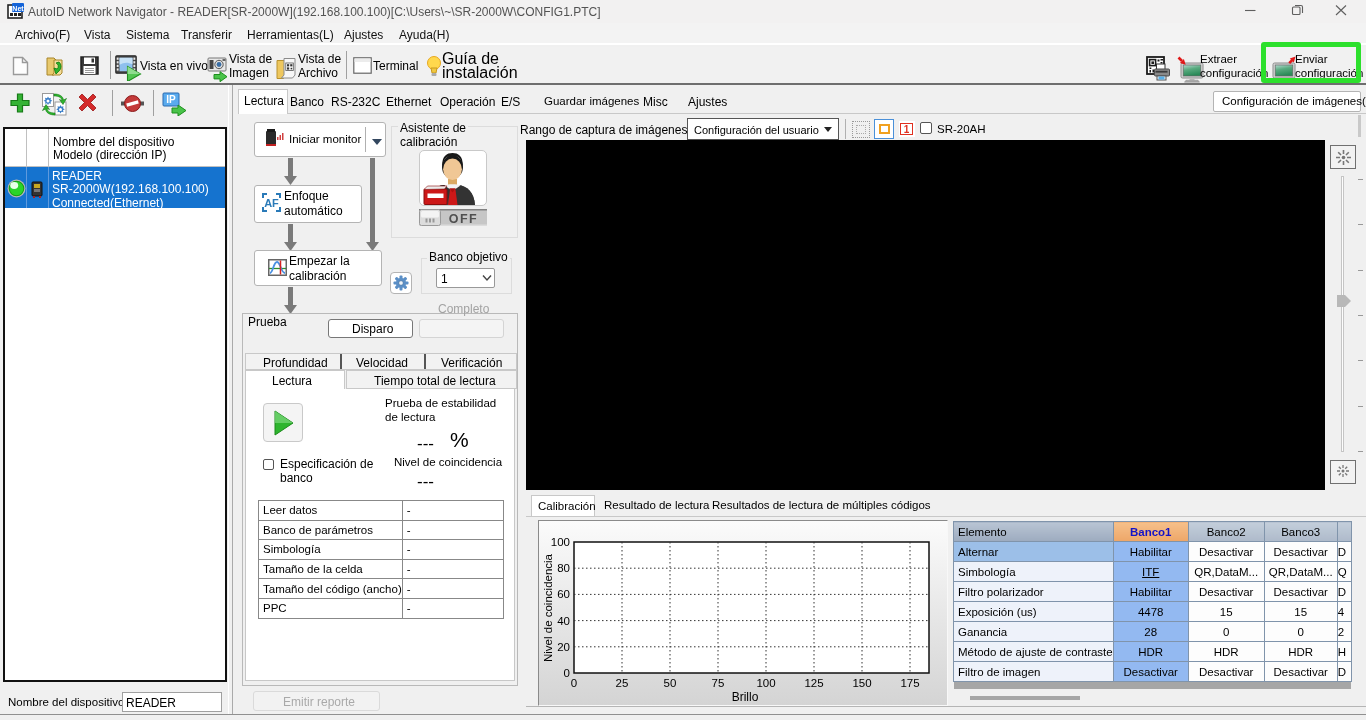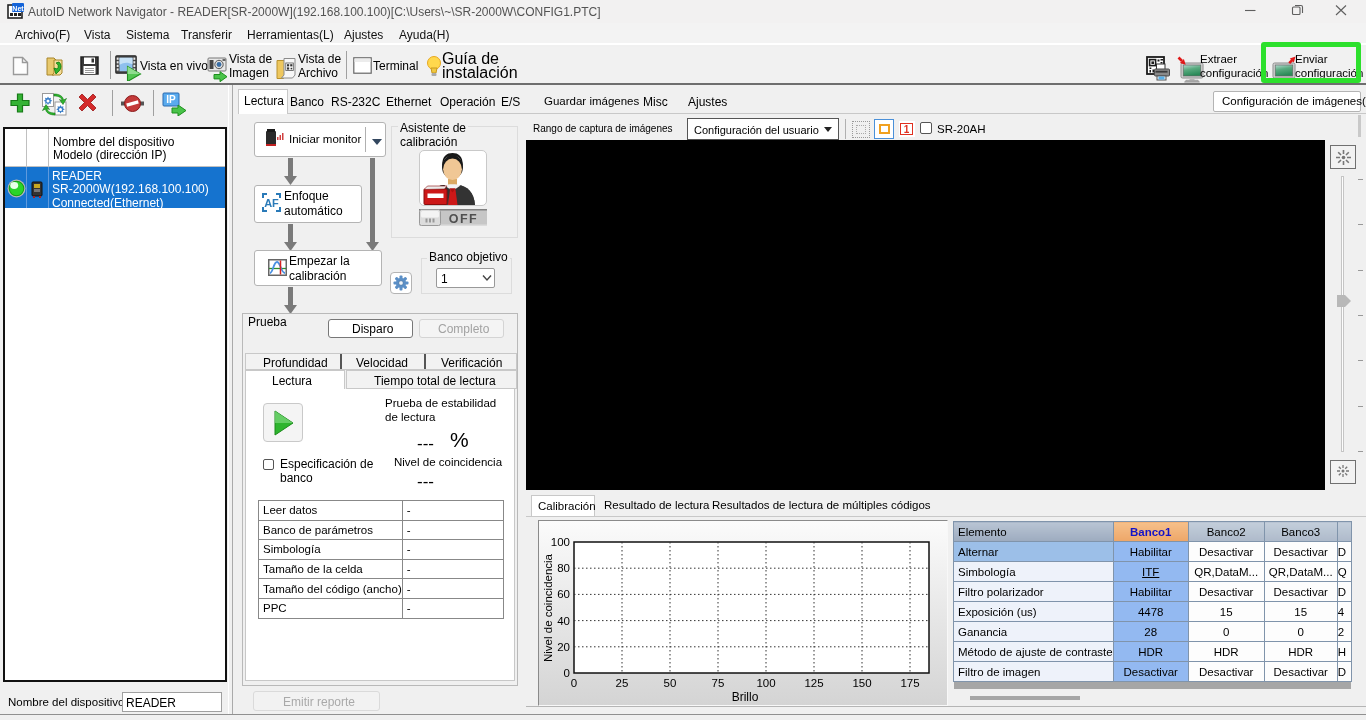--- a/index.html
+++ b/index.html
@@ -390,21 +390,21 @@
     <svg width="10" height="8" viewBox="0 0 10 8">
       <path d="M1 1.5l4 4.5 4-4.5" fill="none" stroke="#444" stroke-width="1.4"></path>
     </svg>
   </div>
 
 <div class="abs" style="left:242px;top:313px;width:276px;height:373px;border:1px solid #b9b9b9;background:#f0f0f0;"></div>
 <div class="abs" style="left:248px;top:315px;">Prueba</div>
 <div class="abs tbtn" style="left:328px;top:319px;width:85px;height:19px;border-color:#777;"></div>
 <div class="abs" style="left:352px;top:322px;">Disparo</div>
 <div class="abs" style="left:419px;top:319px;width:85px;height:19px;background:#f4f4f4;border:1px solid #d4d4d4;border-radius:3px;"></div>
-<div class="abs" style="left:438px;top:322px;color:#a2a2a2;">Completo</div>
+<div class="abs" style="left:438px;top:302px;color:#a2a2a2;">Completo</div>
 
 <div class="abs" style="left:245px;top:353px;width:272px;height:17px;background:#f2f2f2;border:1px solid #c8c8c8;"></div>
 <div class="abs" style="left:340px;top:354px;width:2px;height:15px;background:#555;"></div>
 <div class="abs" style="left:424px;top:354px;width:2px;height:15px;background:#555;"></div>
 <div class="abs" style="left:263px;top:356px;">Profundidad</div>
 <div class="abs" style="left:356px;top:356px;">Velocidad</div>
 <div class="abs" style="left:441px;top:356px;">Verificación</div>
 <div class="abs" style="left:346px;top:370px;width:171px;height:19px;background:#f2f2f2;border:1px solid #c8c8c8;"></div>
 <div class="abs" style="left:374px;top:374px;">Tiempo total de lectura</div>
 <div class="abs" style="left:245px;top:370px;width:100px;height:20px;background:#fff;border:1px solid #c8c8c8;border-bottom:none;"></div>
@@ -453,21 +453,21 @@
           <td style="border:1px solid #888;width:132px;height:19.6px;padding:0 0 0 4px;font-size:11.5px;white-space:nowrap;overflow:hidden;">PPC</td>
           <td style="border:1px solid #888;width:101px;padding:0 0 0 4px;font-size:11.5px;">-</td>
         </tr>
       </tbody>
     </table>
   </div>
 
 <div class="abs" style="left:253px;top:691px;width:127px;height:20px;background:#f2f2f2;border:1px solid #dadada;border-radius:3px;"></div>
 <div class="abs" style="left:283px;top:695px;color:#a9a9a9;">Emitir reporte</div>
 
-<div class="abs" style="left:533px;top:123px;font-size:10px;white-space:nowrap;">Rango de captura de imágenes</div>
+<div class="abs" style="left:520px;top:123px;font-size:12px;white-space:nowrap;">Rango de captura de imágenes</div>
 <div class="abs" style="left:687px;top:118px;width:152px;height:22px;background:#fff;border:1px solid #555;"></div>
 <div class="abs" style="left:694px;top:124px;font-size:11px;white-space:nowrap;">Configuración del usuario</div>
 <div class="abs" style="left:824px;top:127px;width:0;height:0;border-left:4px solid transparent;border-right:4px solid transparent;border-top:5px solid #222;"></div>
 <div class="abs" style="left:845px;top:119px;width:1px;height:20px;background:#b0b0b0;"></div>
 <div class="abs" style="left:852px;top:121px;width:18px;height:17px;border:1px dotted #999;"></div>
 <div class="abs" style="left:856px;top:125px;width:10px;height:9px;border:1px dotted #aaa;"></div>
 <div class="abs" style="left:874px;top:119px;width:20px;height:20px;border:1px solid #4a90d9;background:#fff;"></div>
 <div class="abs" style="left:879px;top:124px;width:11px;height:10px;border:2px solid #f1a120;"></div>
 <div class="abs" style="left:899px;top:121px;width:16px;height:16px;background:#fff;"></div>
 <div class="abs" style="left:900px;top:123px;width:13px;height:12px;border:1.5px solid #e03020;color:#e03020;font-size:10px;font-weight:bold;text-align:center;line-height:11px;">1</div>

